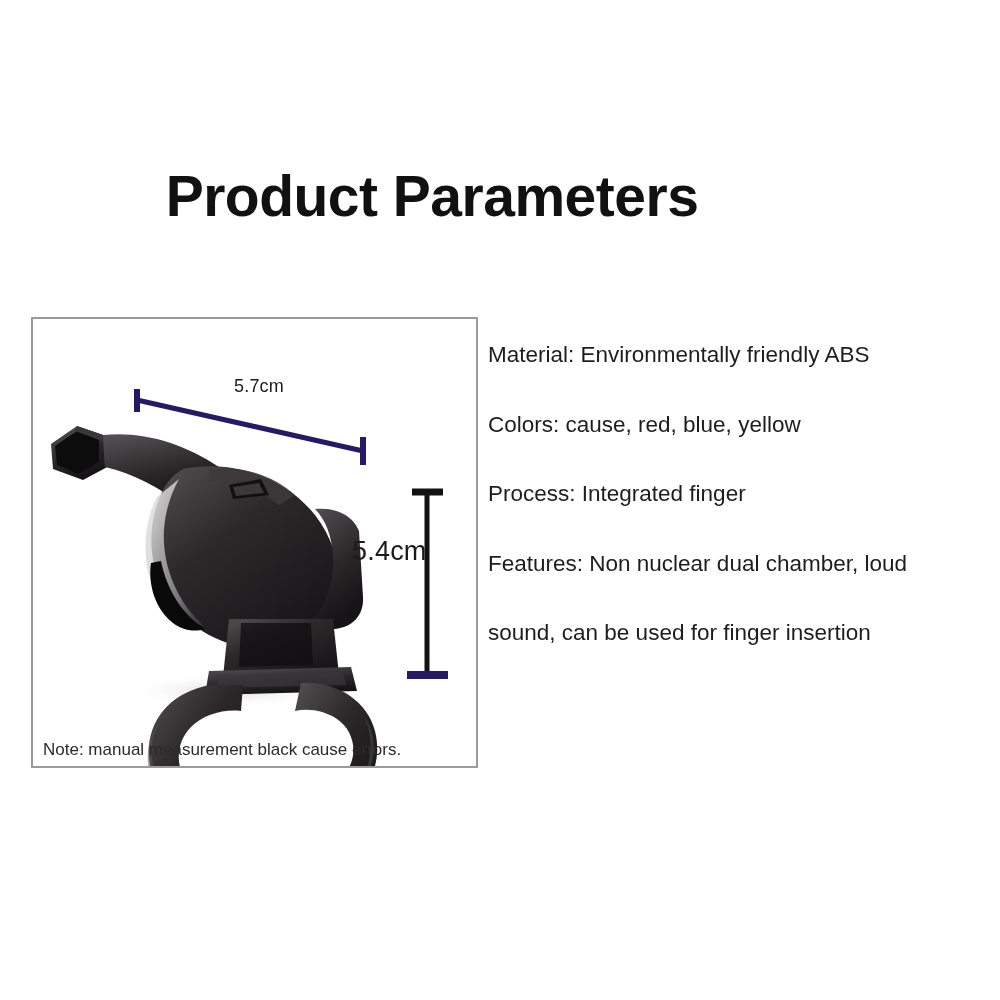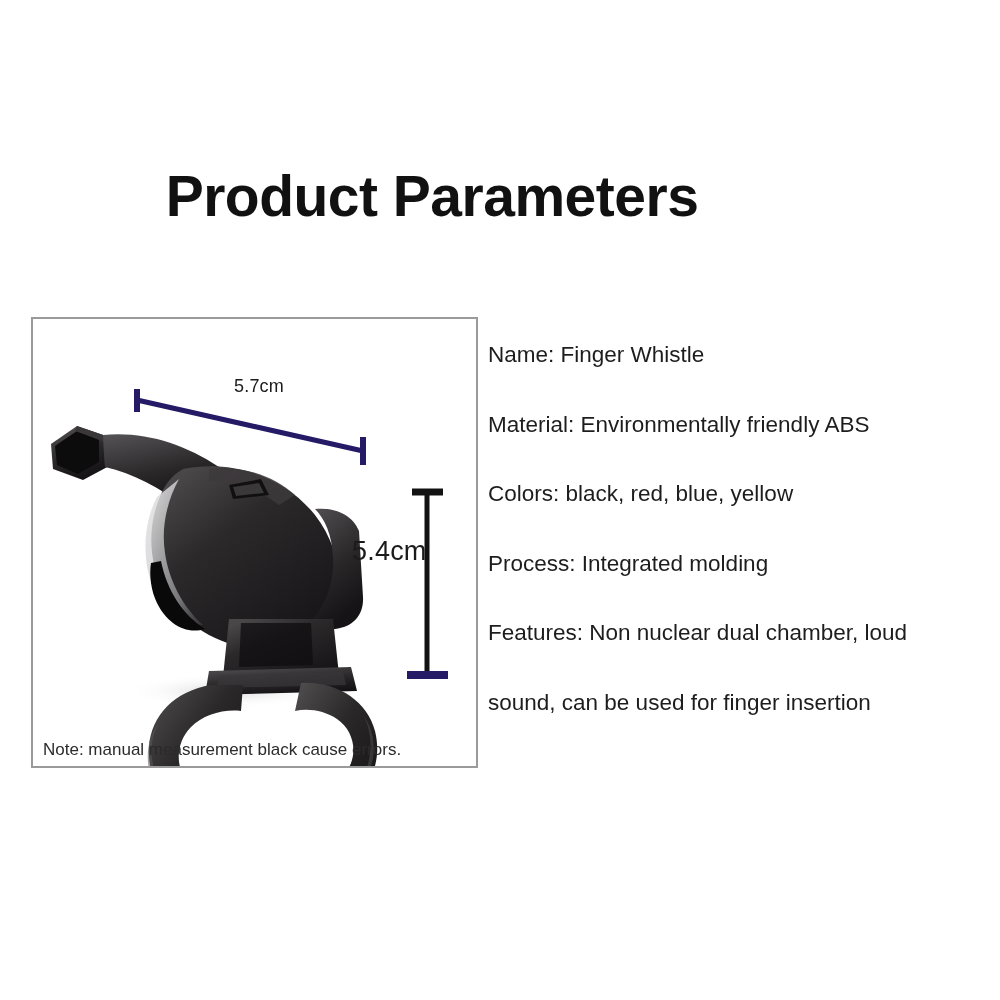--- a/index.html
+++ b/index.html
@@ -244,19 +244,18 @@
     <line x1="412" y1="492" x2="443" y2="492" stroke="#121212" stroke-width="7"></line>
     <line x1="407" y1="675" x2="448" y2="675" stroke="#241a66" stroke-width="8"></line>
   </g>
 </svg>
 
 <div class="dim-h-label">5.7cm</div>
 
 <div class="dim-v-label">5.4cm</div>
 
 <div class="spec-list">
-  <div class="spec-line">Name: Finger Whistle</div>
   <div class="spec-line">Material: Environmentally friendly ABS</div>
-  <div class="spec-line">Colors: black, red, blue, yellow</div>
-  <div class="spec-line">Process: Integrated molding</div>
+  <div class="spec-line">Colors: cause, red, blue, yellow</div>
+  <div class="spec-line">Process: Integrated finger</div>
   <div class="spec-line">Features: Non nuclear dual chamber, loud</div>
   <div class="spec-line">sound, can be used for finger insertion</div>
 </div>
 
 </body></html>

